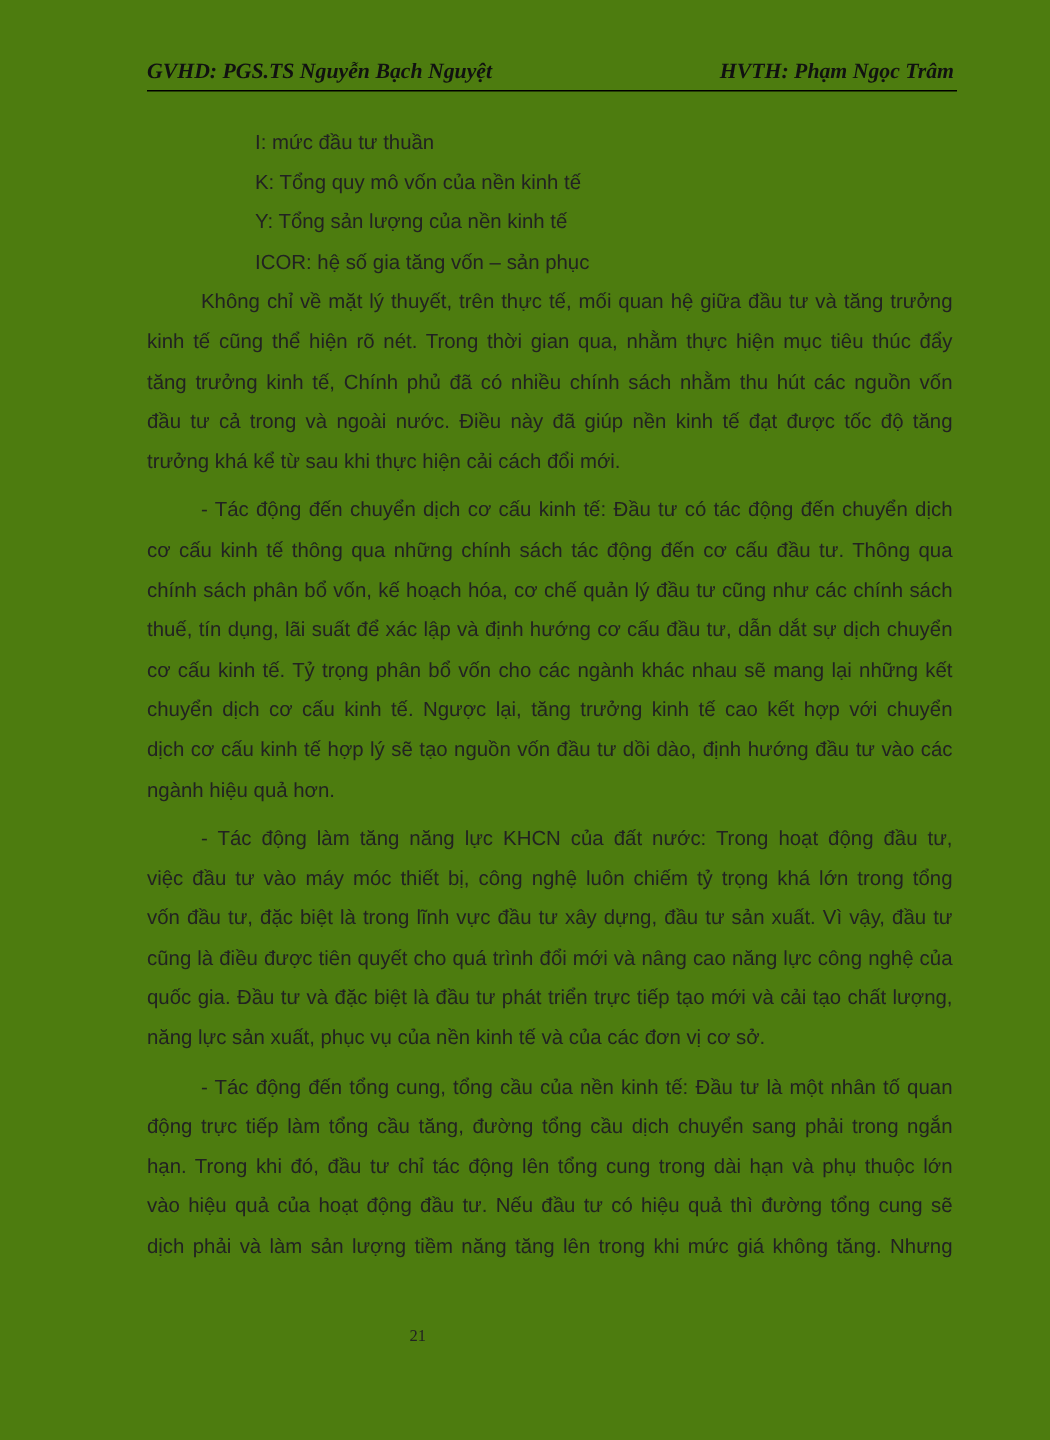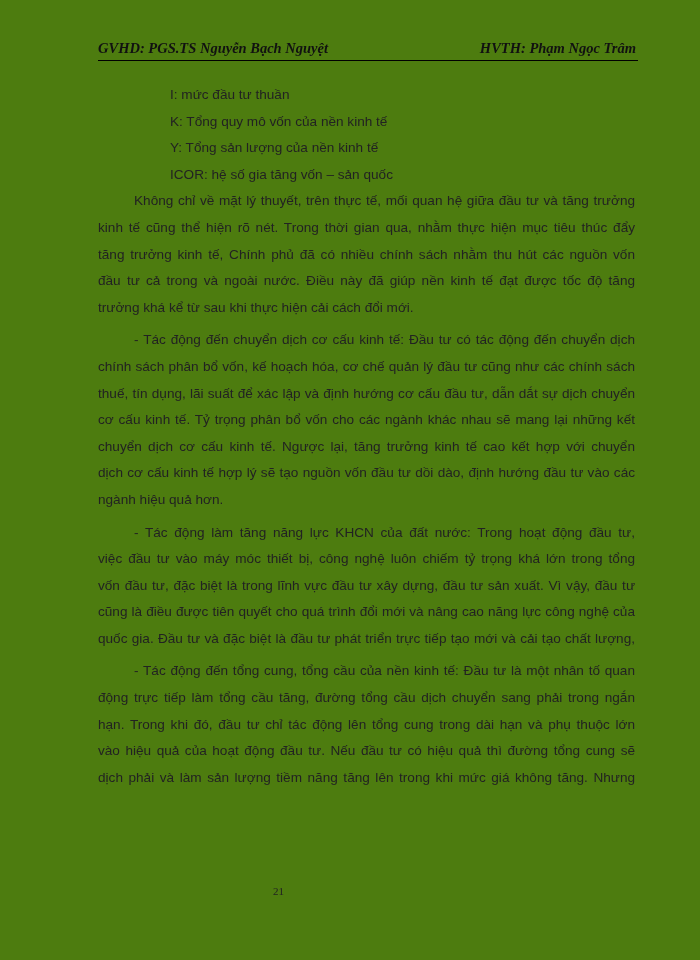--- a/index.html
+++ b/index.html
@@ -35,49 +35,51 @@
   <div class="header">
     <span class="left">GVHD: PGS.TS Nguyễn Bạch Nguyệt</span>
     <span class="right">HVTH: Phạm Ngọc Trâm</span>
   </div>
 
   <div class="body">
     <div>
       <div class="line def">I: mức đầu tư thuần</div>
       <div class="line def">K: Tổng quy mô vốn của nền kinh tế</div>
       <div class="line def">Y: Tổng sản lượng của nền kinh tế</div>
-      <div class="line def">ICOR: hệ số gia tăng vốn – sản quốc</div>
+      <div class="line def">ICOR: hệ số gia tăng vốn – sản phục</div>
     </div>
 
     <div>
       <div class="line just indent">Không chỉ về mặt lý thuyết, trên thực tế, mối quan hệ giữa đầu tư và tăng trưởng</div>
       <div class="line just">kinh tế cũng thể hiện rõ nét. Trong thời gian qua, nhằm thực hiện mục tiêu thúc đẩy</div>
       <div class="line just">tăng trưởng kinh tế, Chính phủ đã có nhiều chính sách nhằm thu hút các nguồn vốn</div>
       <div class="line just">đầu tư cả trong và ngoài nước. Điều này đã giúp nền kinh tế đạt được tốc độ tăng</div>
       <div class="line just last">trưởng khá kể từ sau khi thực hiện cải cách đổi mới.</div>
     </div>
     <div class="para-gap"></div>
 
     <div>
       <div class="line just indent">-  Tác động đến chuyển dịch cơ cấu kinh tế: Đầu tư có tác động đến chuyển dịch</div>
+      <div class="line just">cơ cấu kinh tế thông qua những chính sách tác động đến cơ cấu đầu tư. Thông qua</div>
       <div class="line just">chính sách phân bổ vốn, kế hoạch hóa, cơ chế quản lý đầu tư cũng như các chính sách</div>
       <div class="line just">thuế, tín dụng, lãi suất để xác lập và định hướng cơ cấu đầu tư, dẫn dắt sự dịch chuyển</div>
       <div class="line just">cơ cấu kinh tế. Tỷ trọng phân bổ vốn cho các ngành khác nhau sẽ mang lại những kết</div>
       <div class="line just">chuyển dịch cơ cấu kinh tế. Ngược lại, tăng trưởng kinh tế cao kết hợp với chuyển</div>
       <div class="line just">dịch cơ cấu kinh tế hợp lý sẽ tạo nguồn vốn đầu tư dồi dào, định hướng đầu tư vào các</div>
       <div class="line just last">ngành hiệu quả hơn.</div>
     </div>
     <div class="para-gap"></div>
 
     <div>
       <div class="line just indent">-  Tác động làm tăng năng lực KHCN của đất nước: Trong hoạt động đầu tư,</div>
       <div class="line just">việc đầu tư vào máy móc thiết bị, công nghệ luôn chiếm tỷ trọng khá lớn trong tổng</div>
       <div class="line just">vốn đầu tư, đặc biệt là trong lĩnh vực đầu tư xây dựng, đầu tư sản xuất. Vì vậy, đầu tư</div>
       <div class="line just">cũng là điều được tiên quyết cho quá trình đổi mới và nâng cao năng lực công nghệ của</div>
       <div class="line just">quốc gia. Đầu tư và đặc biệt là đầu tư phát triển trực tiếp tạo mới và cải tạo chất lượng,</div>
+      <div class="line just last">năng lực sản xuất, phục vụ của nền kinh tế và của các đơn vị cơ sở.</div>
     </div>
     <div class="para-gap"></div>
 
     <div>
       <div class="line just indent">-  Tác động đến tổng cung, tổng cầu của nền kinh tế: Đầu tư là một nhân tố quan</div>
       <div class="line just">động trực tiếp làm tổng cầu tăng, đường tổng cầu dịch chuyển sang phải trong ngắn</div>
       <div class="line just">hạn. Trong khi đó, đầu tư chỉ tác động lên tổng cung trong dài hạn và phụ thuộc lớn</div>
       <div class="line just">vào hiệu quả của hoạt động đầu tư. Nếu đầu tư có hiệu quả thì đường tổng cung sẽ</div>
       <div class="line just">dịch phải và làm sản lượng tiềm năng tăng lên trong khi mức giá không tăng. Nhưng</div>
     </div>

